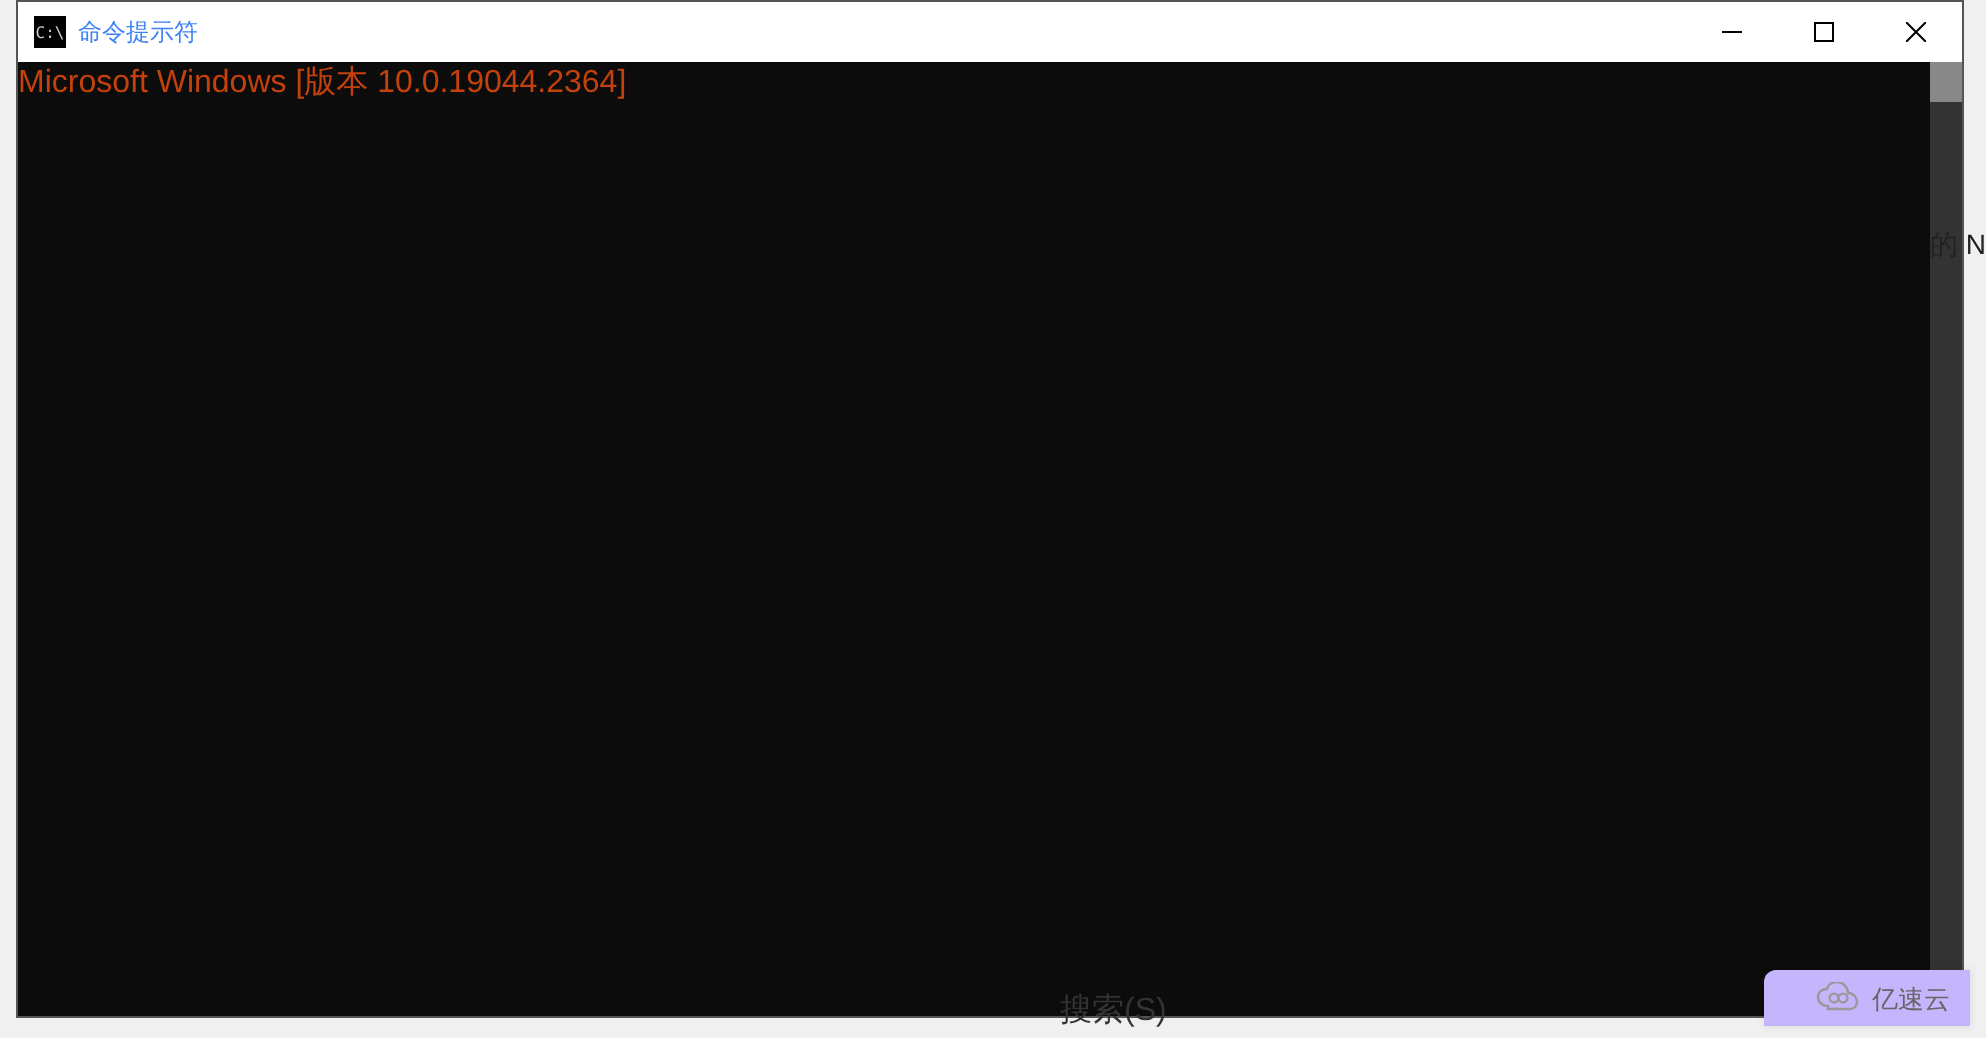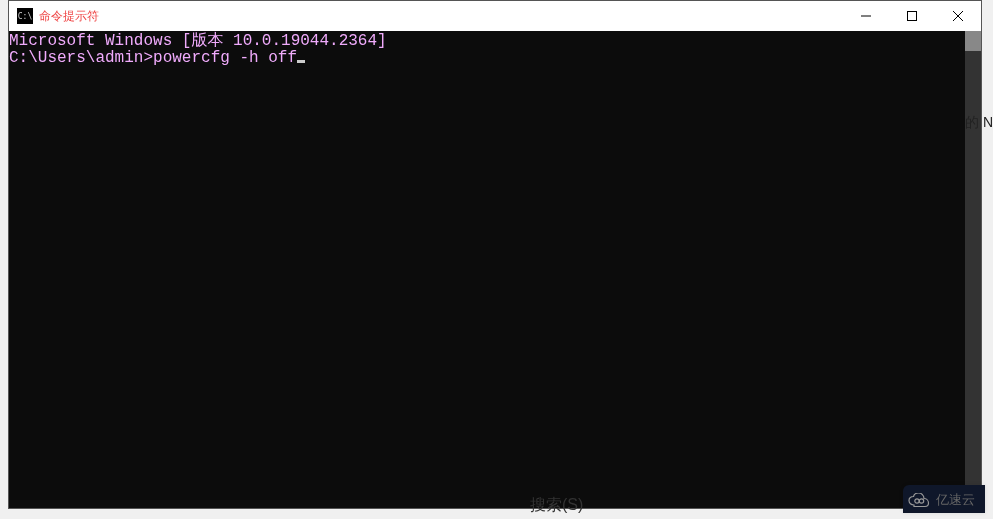--- a/index.html
+++ b/index.html
@@ -41,21 +41,21 @@
       color: #ccc;
       display: flex;
       align-items: center;
       justify-content: center;
       font-size: 8px;
       font-family: monospace;
     }
     .title-text {
       margin-left: 6px;
       font-size: 12px;
-      color: #ef4444;
+      color: #3b82f6;
       flex: 1;
     }
     .win-controls {
       display: flex;
       height: 100%;
     }
     .win-btn {
       width: 46px;
       height: 100%;
       display: flex;
@@ -70,24 +70,24 @@
       height: 10px;
     }
     .terminal-body {
       flex: 1;
       display: flex;
       background: #0c0c0c;
     }
     .terminal-content {
       flex: 1;
       padding: 2px 0 0 0;
-      font-family: Liberation Mono, monospace;
+      font-family: Liberation Sans, sans-serif;
       font-size: 16px;
       line-height: 17px;
-      color: #f0abfc;
+      color: #c2410c;
       white-space: pre;
       overflow: hidden;
     }
     .scrollbar {
       width: 16px;
       background: #333;
       position: relative;
     }
     .scroll-thumb {
       position: absolute;
@@ -121,25 +121,25 @@
       position: absolute;
       left: 530px;
       bottom: 3px;
       font-size: 16px;
       color: #333;
     }
     .watermark {
       position: absolute;
       right: 8px;
       bottom: 6px;
-      background: #0f172a;
+      background: #c4b5fd;
       border-radius: 6px 0 0 0;
-      padding: 6px 10px 4px 5px;
+      padding: 6px 10px 4px 26px;
       display: flex;
-      align-items: flex-end;
+      align-items: flex-start;
       gap: 4px;
       box-shadow: 0 0 4px rgba(0,0,0,0.1);
     }
     .watermark-icon {
       width: 24px;
       height: 16px;
     }
     .watermark-text {
       font-size: 13px;
       color: #666;
@@ -166,21 +166,21 @@
       </div>
       <div class="win-btn close">
         <svg viewBox="0 0 10 10">
             <line x1="0" y1="0" x2="10" y2="10" stroke="currentColor" stroke-width="1"></line>
             <line x1="10" y1="0" x2="0" y2="10" stroke="currentColor" stroke-width="1"></line>
           </svg>
       </div>
     </div>
   </div>
   <div class="terminal-body">
-    <div class="terminal-content"><span class="line">Microsoft Windows [版本 10.0.19044.2364]</span><span class="line"></span><span class="line"><span>C:\Users\admin&gt;</span><span>powercfg -h off</span><span class="cursor"></span></span></div>
+    <div class="terminal-content"><span class="line">Microsoft Windows [版本 10.0.19044.2364]</span><span class="line"></span></div>
     <div class="scrollbar">
       <div class="scroll-thumb"></div>
     </div>
   </div>
 </div>
 
 <div class="bg-fragment-right">的
 N</div>
 <div class="bg-fragment-bottom">搜索(S)</div>
 

